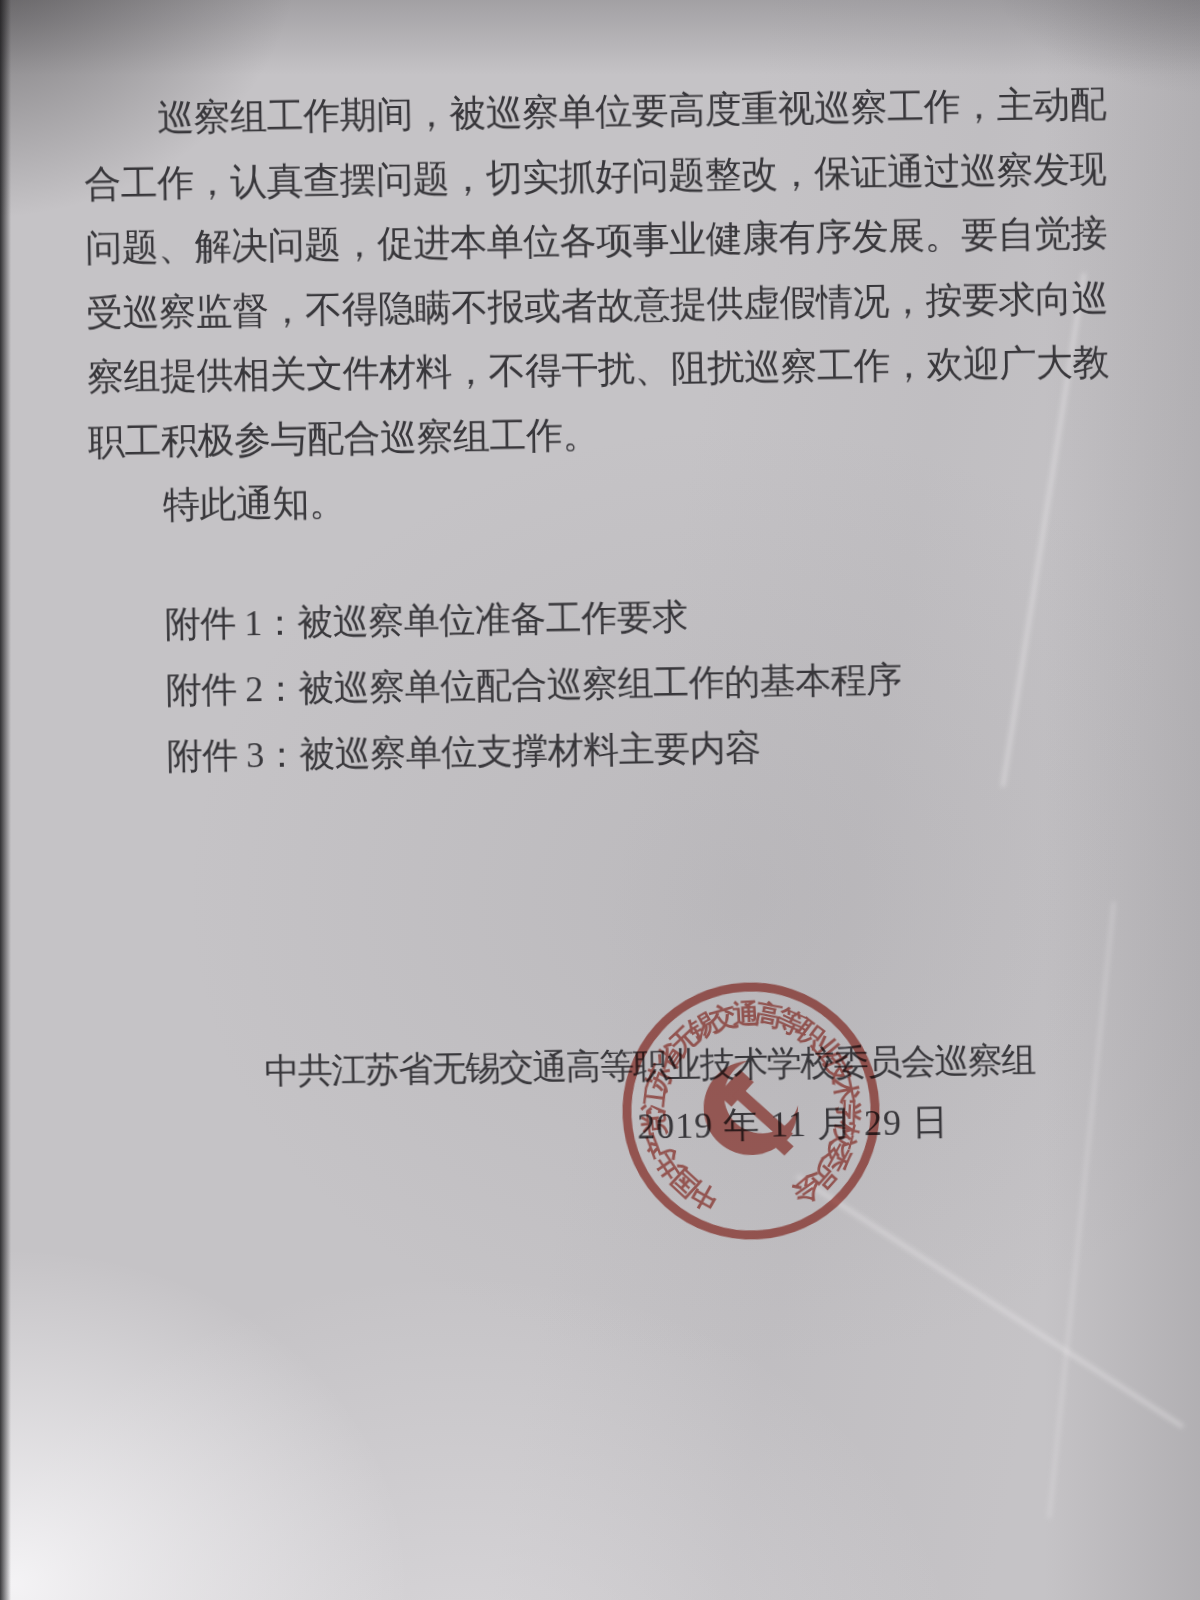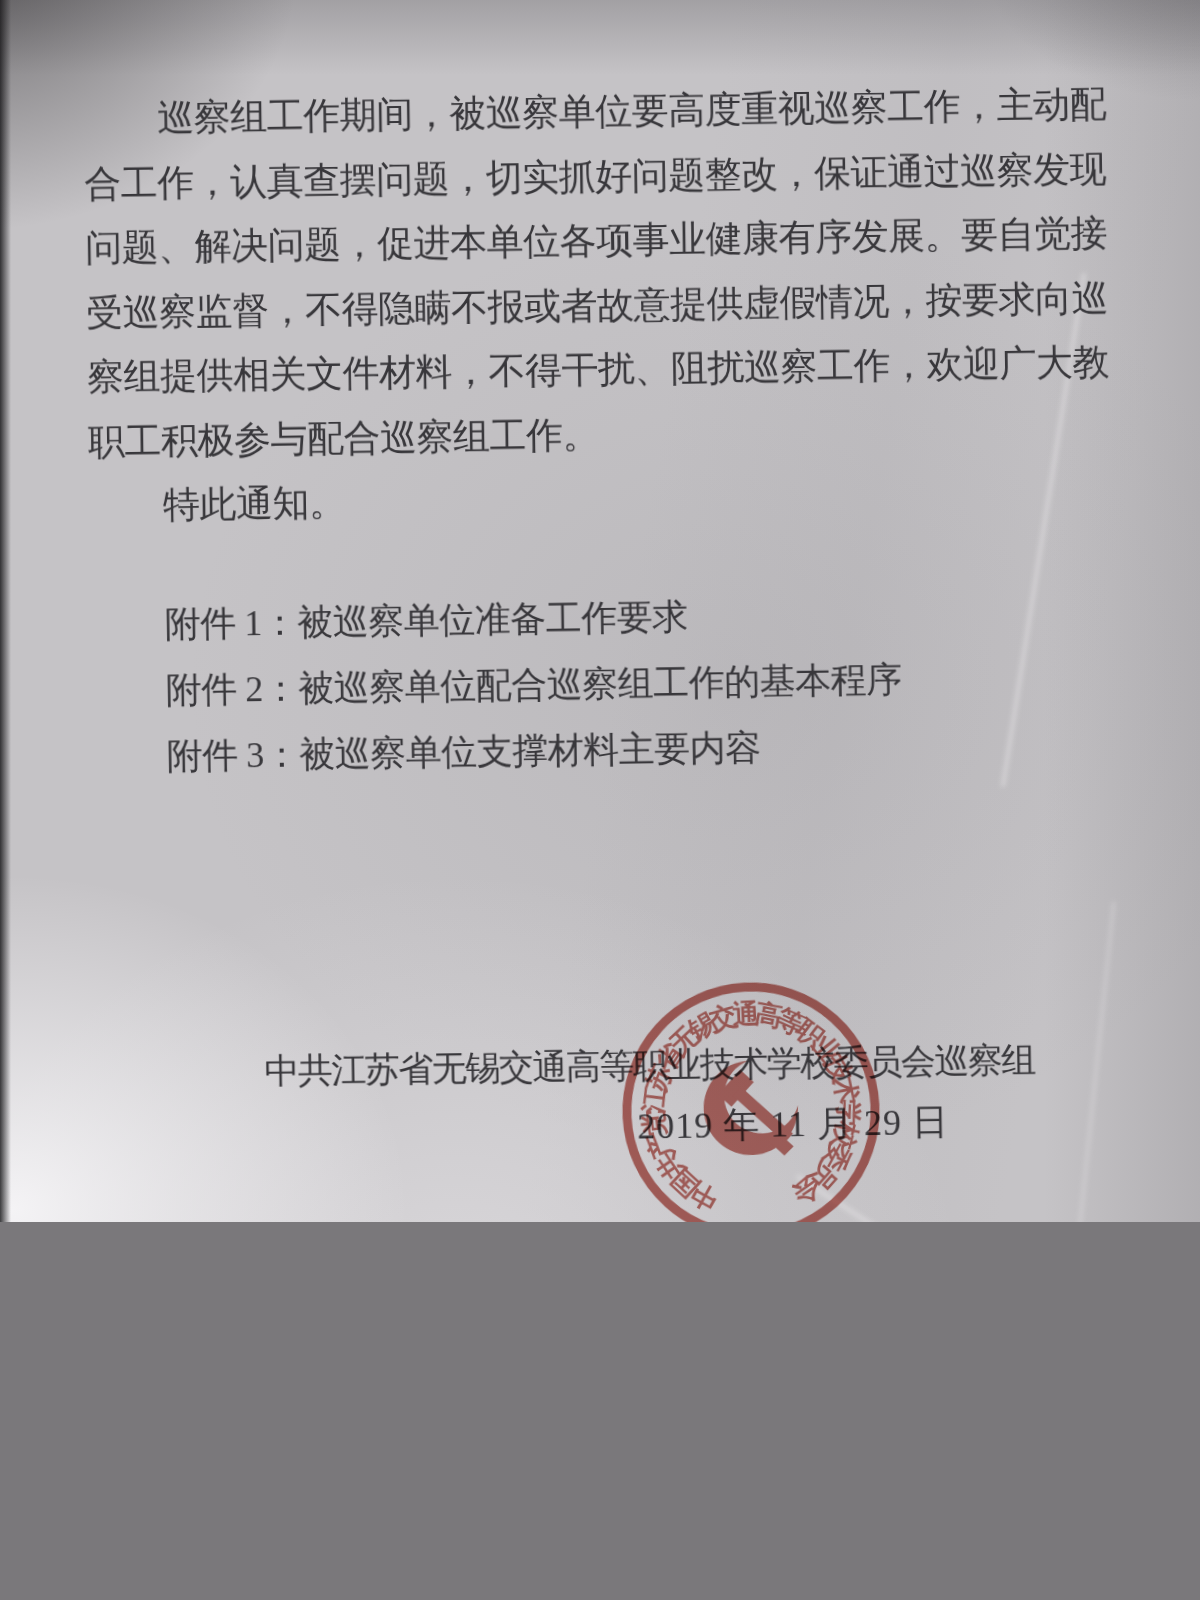--- a/index.html
+++ b/index.html
@@ -1,18 +1,18 @@
 <!DOCTYPE html>
 <html><head>
 <meta charset="utf-8">
 <style>
   html,body{margin:0;padding:0;background:#7a787b;}
   .photo{
     position:relative;
-    width:1200px;height:1222px;
+    width:1200px;height:1600px;
     overflow:hidden;
     background-color:#c5c3c6;
     background-image:
       radial-gradient(ellipse 520px 430px at -2% -3%, rgba(38,36,38,0.55), rgba(38,36,38,0) 62%),
       linear-gradient(to right, rgba(14,14,16,0.8) 0px, rgba(14,14,16,0) 11px),
       linear-gradient(to bottom, rgba(82,80,84,0.30), rgba(82,80,84,0) 75px),
       radial-gradient(ellipse 320px 180px at 101% -2%, rgba(88,86,90,0.35), rgba(88,86,90,0) 70%),
       linear-gradient(to left, rgba(108,106,110,0.22) 0%, rgba(108,106,110,0) 13%),
       radial-gradient(ellipse 640px 540px at 1% 99%, rgba(249,248,250,0.9), rgba(249,248,250,0) 62%),
       radial-gradient(ellipse 820px 680px at 38% 106%, rgba(232,230,233,0.55), rgba(232,230,233,0) 62%),

